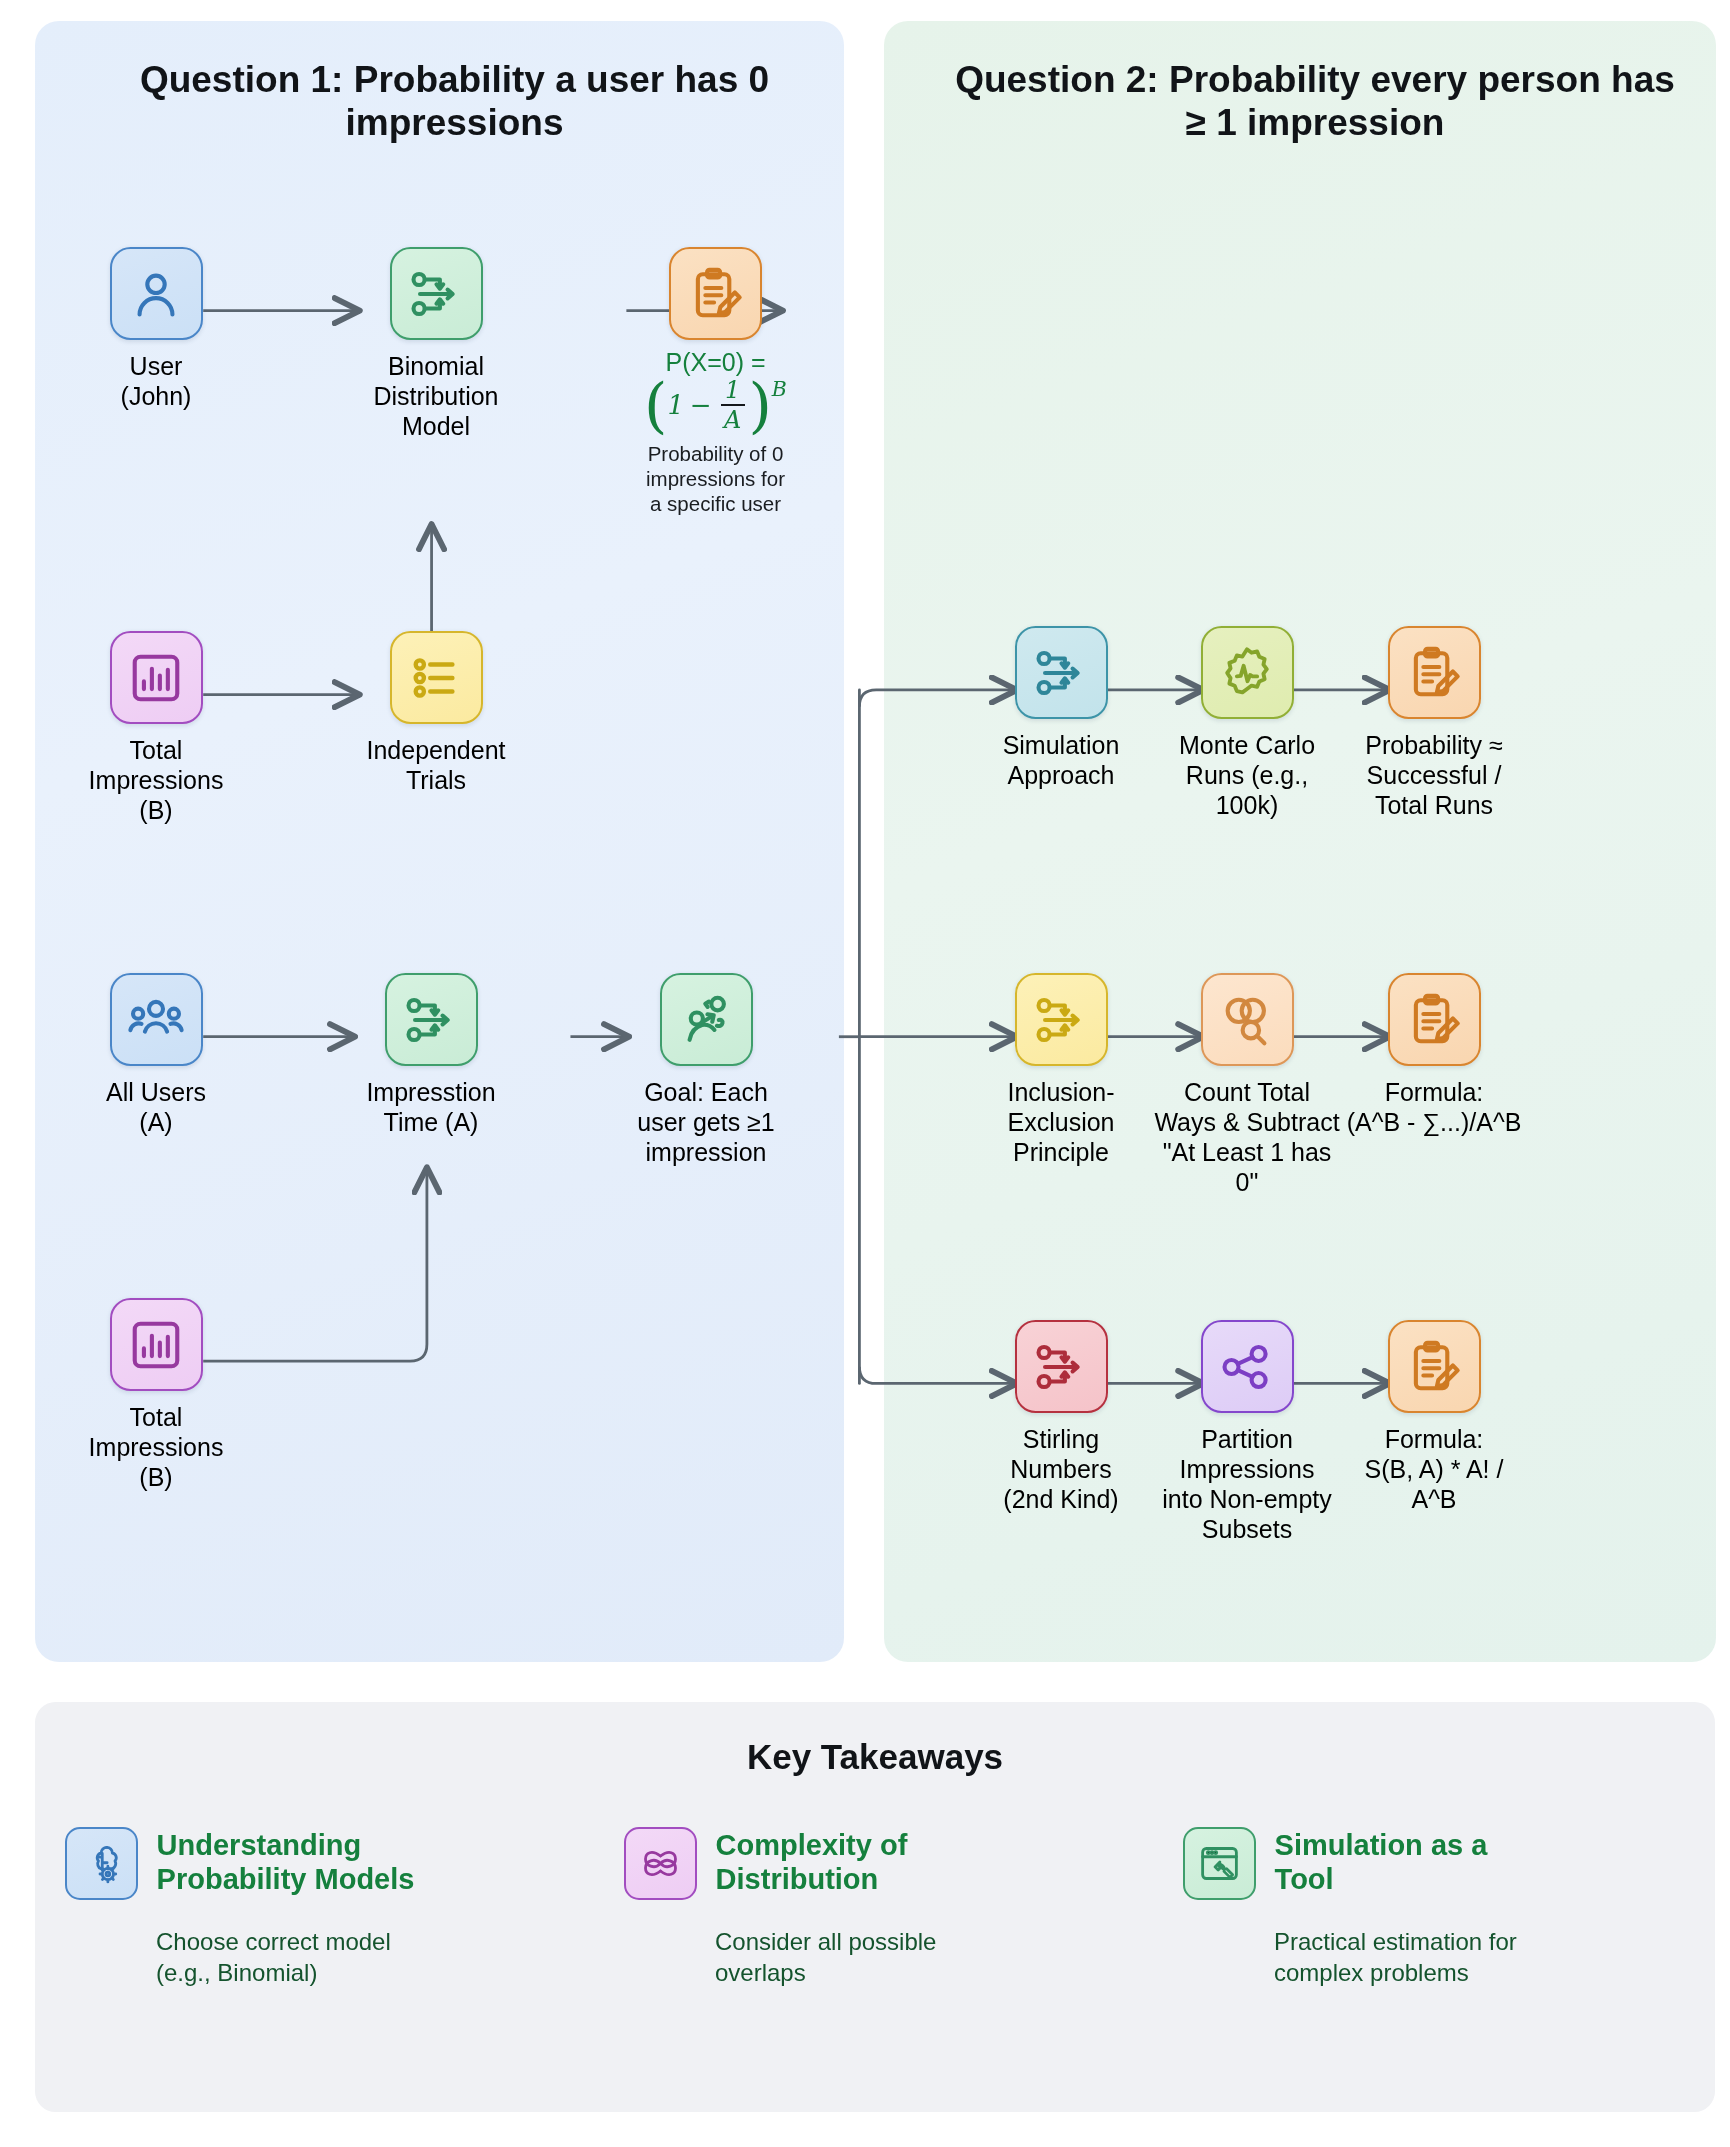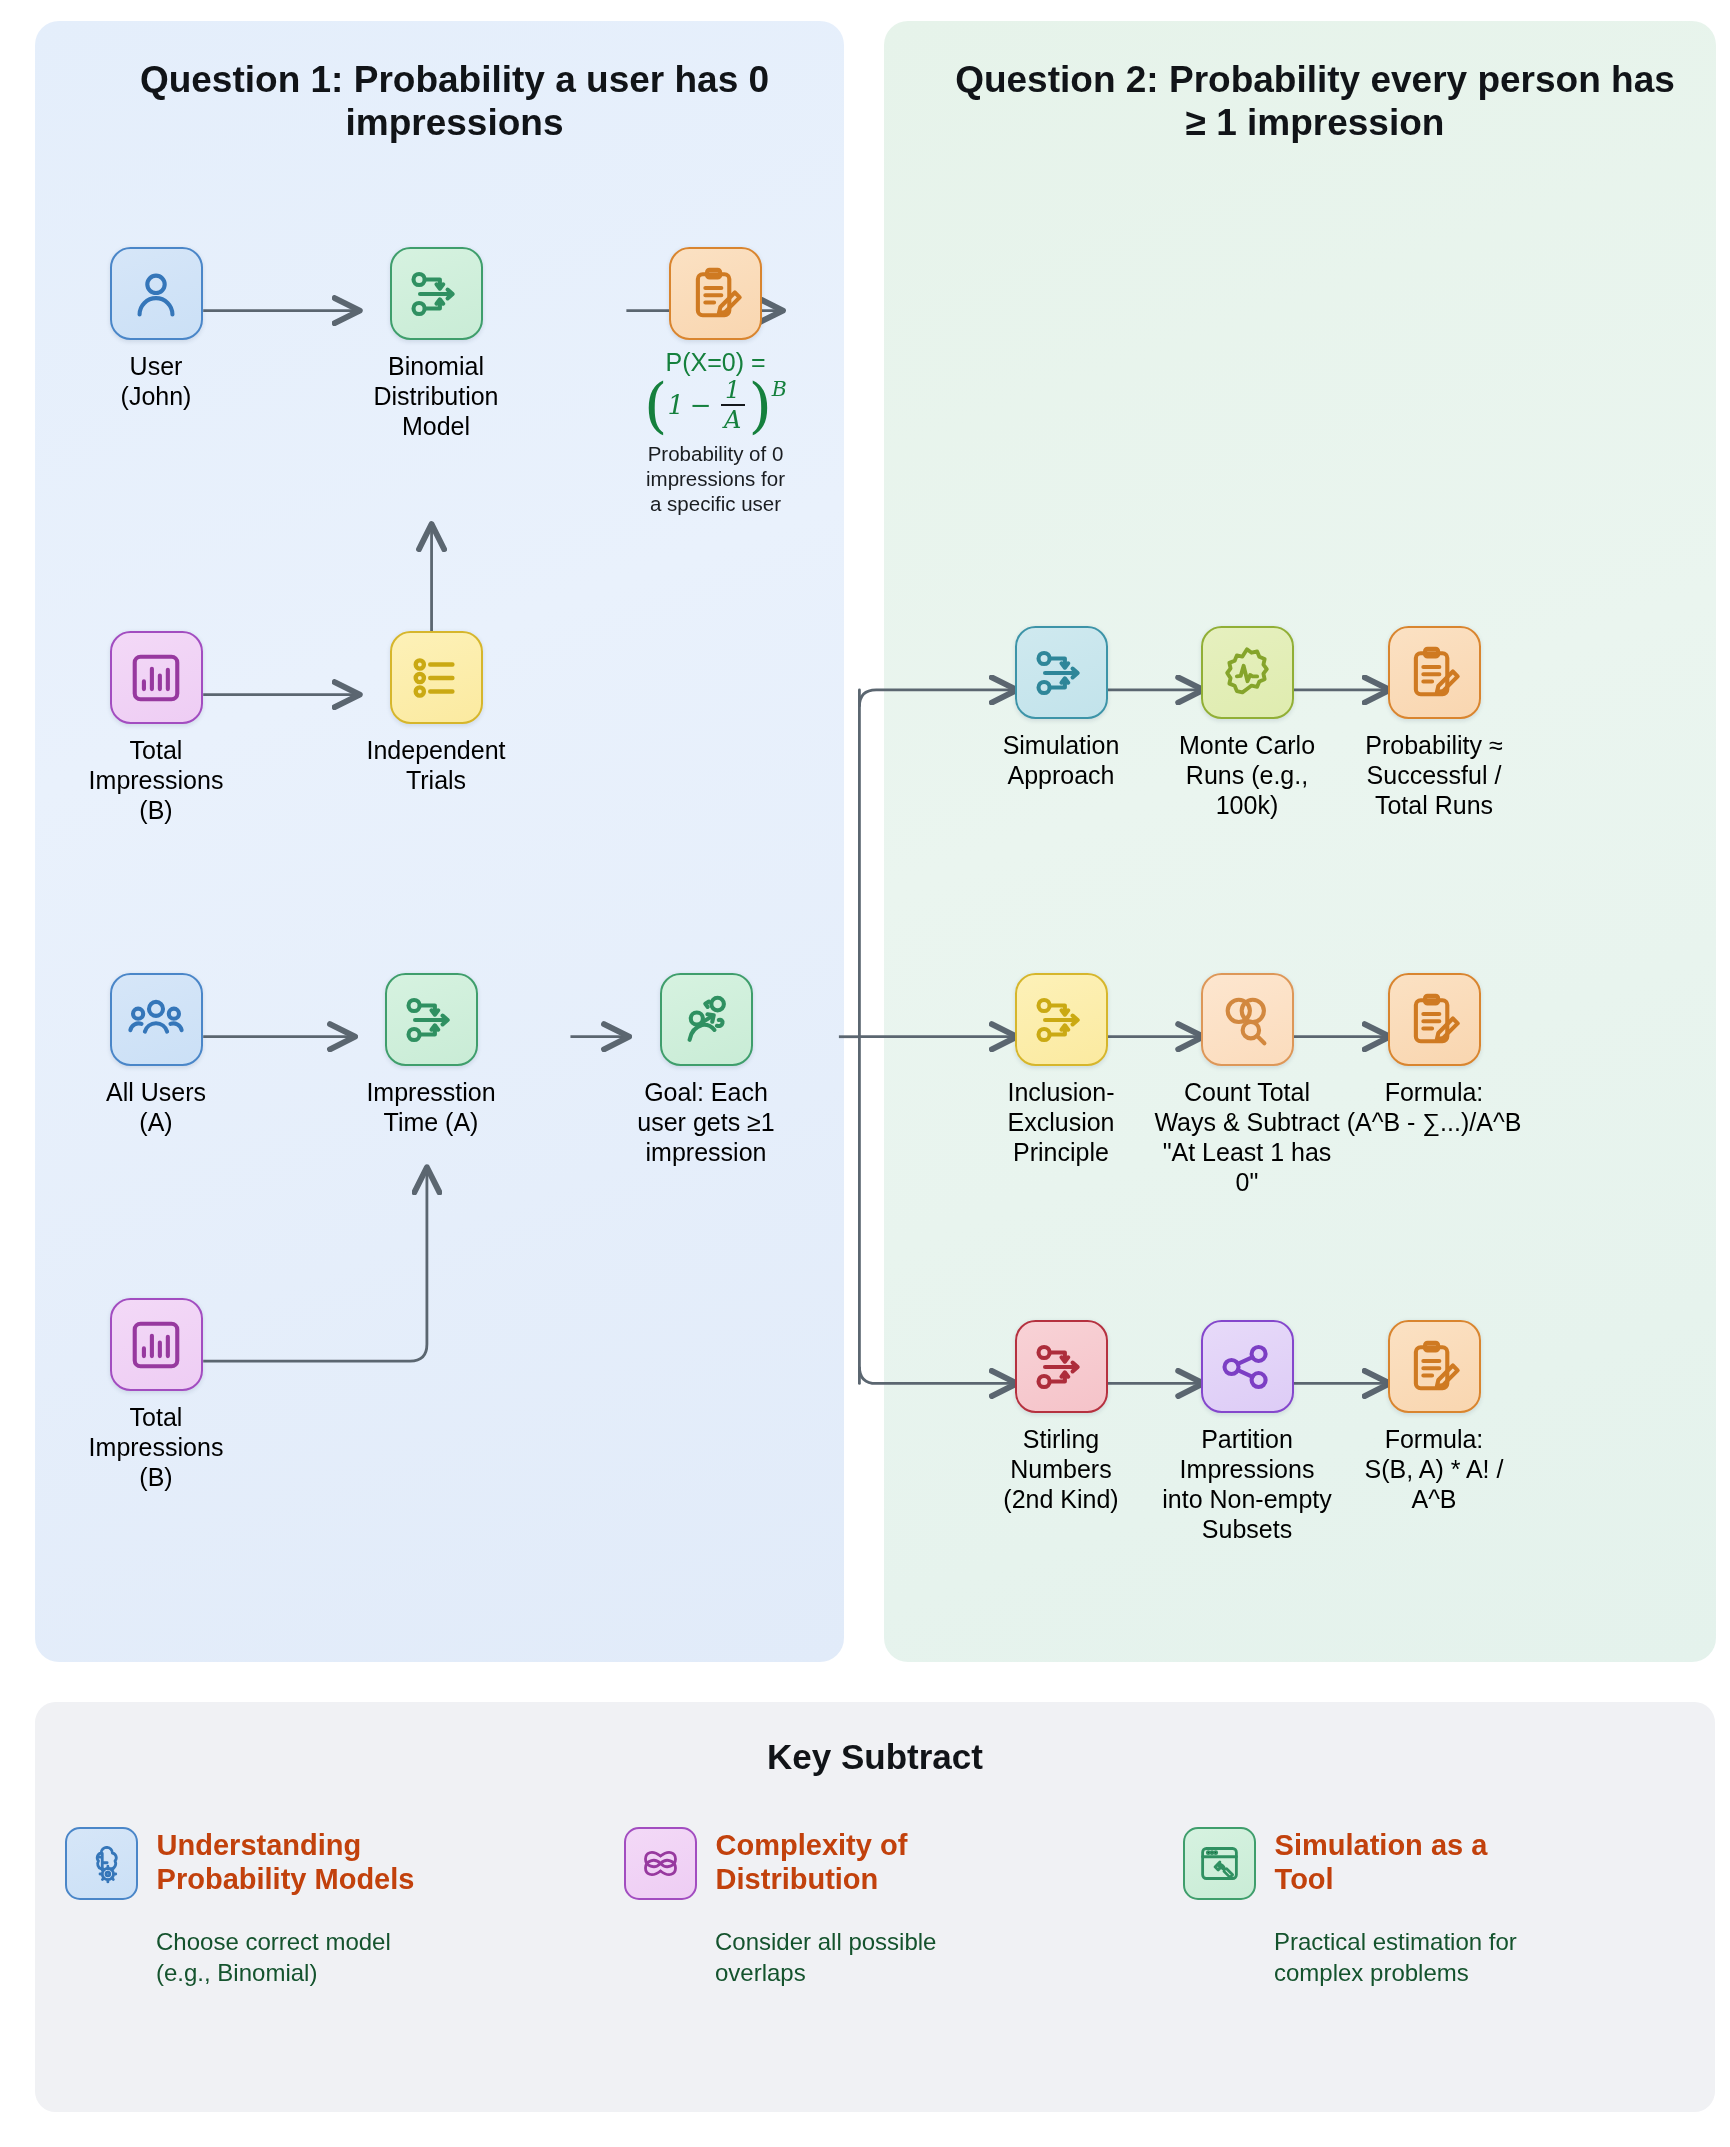--- a/index.html
+++ b/index.html
@@ -124,21 +124,21 @@
   }
   .kt-row { position:absolute; top:125px; left:0; width:100%; display:flex; }
   .kt-item { width: 559px; padding-left: 30px; display:flex; flex-direction:column; }
   .kt-head { display:flex; align-items:flex-start; gap:18.6px; }
   .kt-icon {
     width:73px; height:73px; border-radius:15px; border-width:2.8px; border-style:solid;
     display:flex; align-items:center; justify-content:center; flex:0 0 auto;
   }
   .kt-icon svg { width:45px; height:45px; }
   .kt-title {
-    font-size:29px; font-weight:bold; line-height:1.17; color:#c2410c;
+    font-size:29px; font-weight:bold; line-height:1.17; color:#15803d;
     white-space:pre-line; padding-top:1.9px;
   }
   .kt-desc {
     margin-top:26px; margin-left:91px;
     font-size:24px; line-height:1.3; color:#14532d; white-space:pre-line;
   }
 </style>
 </head>
 <body>
 
@@ -476,21 +476,21 @@
         <path d="M7.6 9.5h6.6M7.6 12.5h6.6M7.6 15.5h3.6"></path>
         <path d="M19.8 11.4l2 2-6 6-2.6.6.6-2.6z"></path>
       </svg>
     </div>
     <div class="node-label">Formula:
 S(B, A) * A! /
 A^B</div>
   </div>
 
   <div id="takeaways">
-    <div id="takeaways-title">Key Subtract</div>
+    <div id="takeaways-title">Key Takeaways</div>
 
     <div class="kt-row">
 
       <div class="kt-item">
         <div class="kt-head">
           <div class="kt-icon c-blue">
             <svg viewBox="0 0 24 24" fill="none" stroke-width="1.5" stroke-linecap="round" stroke-linejoin="round">
               <path d="M14.8 3.4a3 3 0 0 1 3 3 2.6 2.6 0 0 1 1.4 4.3 2.8 2.8 0 0 1-2.4 4.2h-1.4"></path>
               <path d="M14.8 3.4a3 3 0 0 0-3 3 2.6 2.6 0 0 0-1.4 4.3 2.8 2.8 0 0 0 1.3 4.1"></path>
               <path d="M12.4 6.6v8.8M9.9 8.6h2.5M12.4 11.6h2.6"></path>

